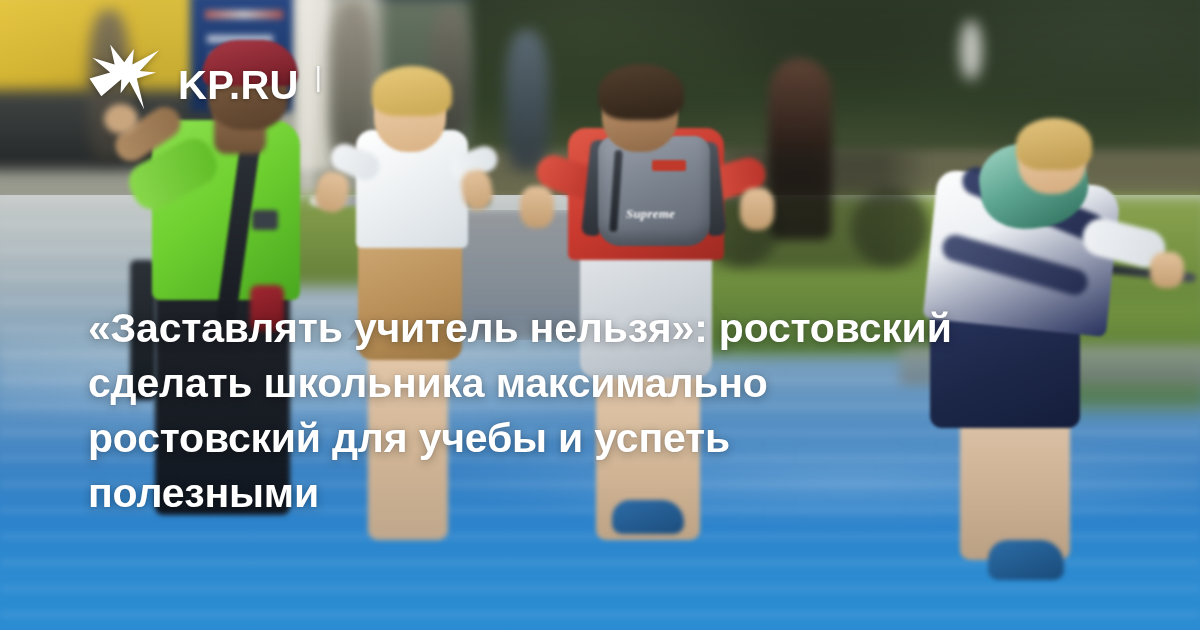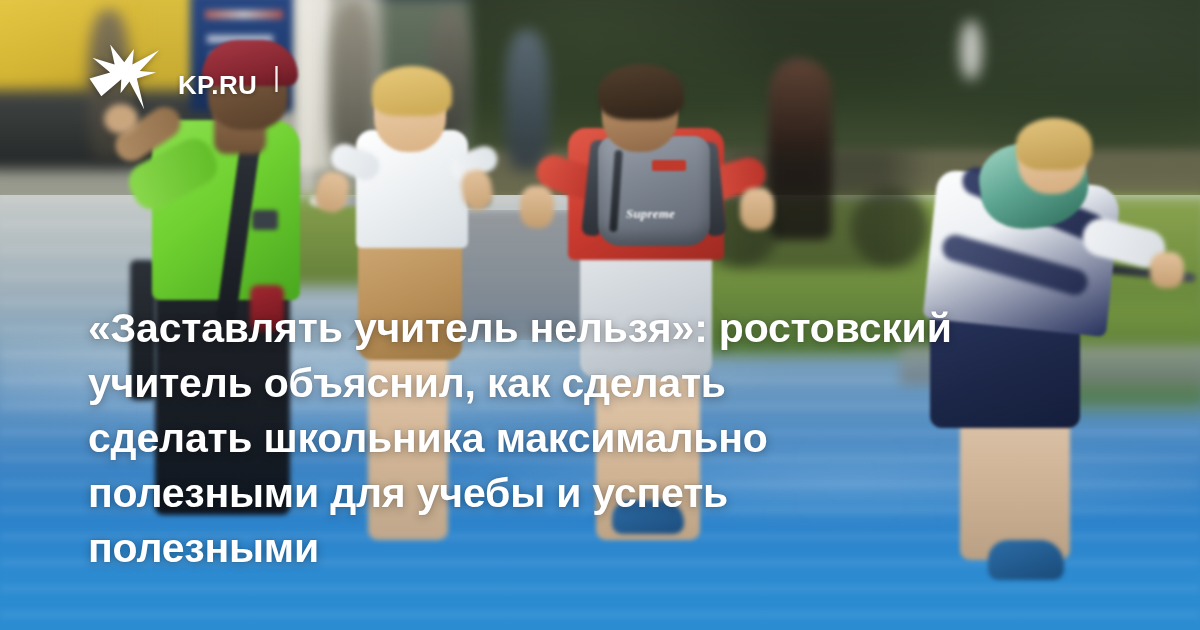--- a/index.html
+++ b/index.html
@@ -486,21 +486,21 @@
     z-index: 5;
   }
   .logo-bird {
     width: 74px; height: 74px;
     display: block;
     margin-right: 16px;
     filter: drop-shadow(0 1px 3px rgba(0,0,0,.35));
   }
   .brand {
     color: #ffffff;
-    font-size: 26px;
+    font-size: 40px;
     font-weight: 700;
     letter-spacing: .3px;
     line-height: 1;
     text-shadow: 0 1px 4px rgba(0,0,0,.35);
     white-space: nowrap;
     margin-top: 16px;
   }
   .divider {
     color: #ffffff;
     font-size: 27px;
@@ -643,19 +643,18 @@
     <svg class="logo-bird" viewBox="0 0 100 100" aria-hidden="true">
       <path fill="#ffffff" d="M2 52 L30 44 L6 24 L36 33 L30 6 L49 30 L62 12 L60 33 L96 14
                L70 42 L92 44 L66 52 L76 94 L56 56 L44 72 L45 53 L18 76 Z"></path>
     </svg>
     <span class="brand">KP.RU</span>
     <span class="divider">|</span>
   </div>
 
   <h1 class="headline">
     <span class="ln">«Заставлять учитель нельзя»: ростовский</span>
-    <span class="ln">учитель объяснил, как сделать</span>
     <span class="ln">сделать школьника максимально</span>
-    <span class="ln">полезными для учебы и успеть</span>
+    <span class="ln">ростовский для учебы и успеть</span>
     <span class="ln">полезными</span>
   </h1>
 
 </div>
 
 </body></html>

